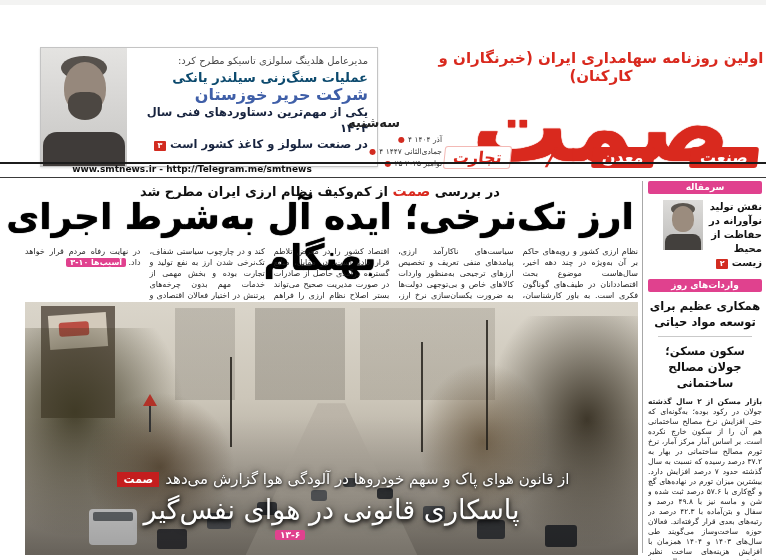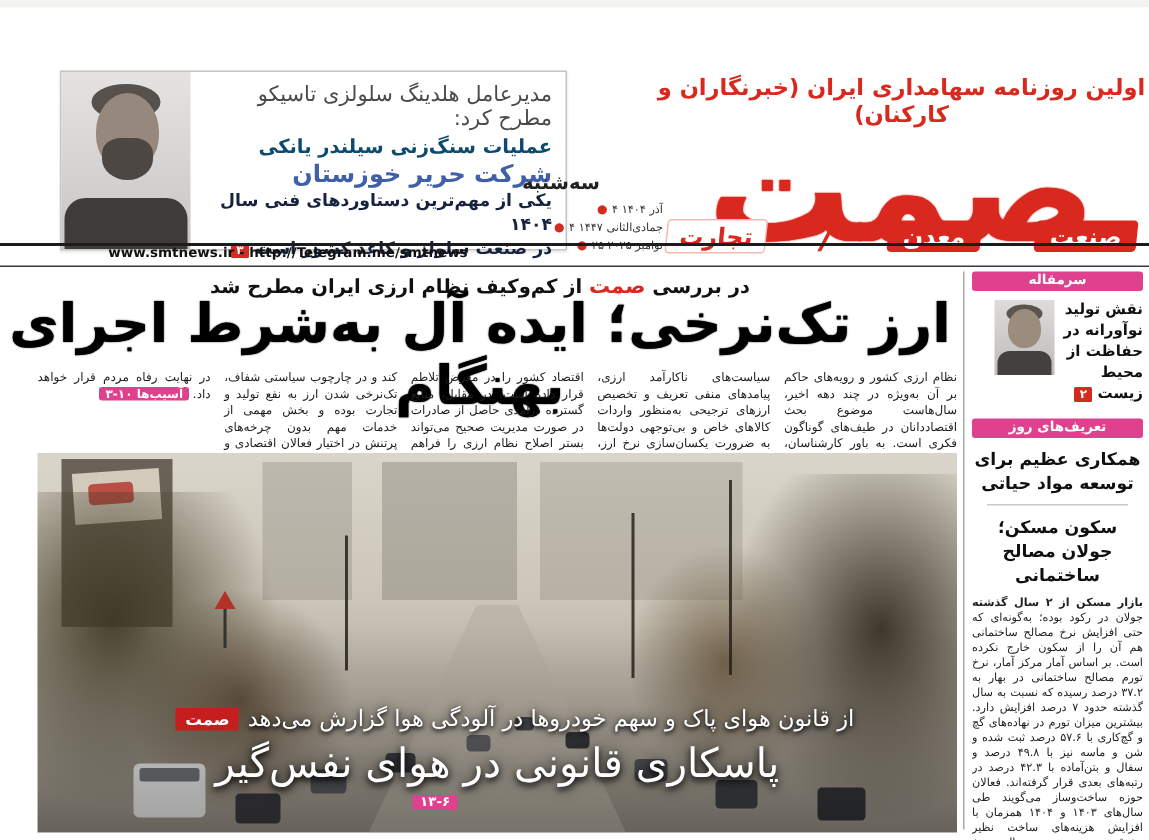--- a/index.html
+++ b/index.html
@@ -9,21 +9,21 @@
   
   .promo{position:absolute;left:40px;top:42px;width:336px;height:118px;background:#fff;
     border:1px solid #c4c4c4;box-shadow:0 1px 2px rgba(0,0,0,.12);display:flex;}
   .promo-photo{width:86px;position:relative;overflow:hidden;
     background:linear-gradient(180deg,#e4e3e1,#c7c6c4);flex:none;}
   .pp-hair{position:absolute;left:20px;top:8px;width:46px;height:24px;background:#56514c;border-radius:50%;}
   .pp-head{position:absolute;left:23px;top:14px;width:42px;height:52px;background:#96887c;border-radius:50% 50% 46% 46%;}
   .pp-beard{position:absolute;left:27px;top:44px;width:34px;height:28px;background:#4c4742;border-radius:40% 40% 55% 55%;}
   .pp-torso{position:absolute;left:2px;bottom:0;width:82px;height:34px;background:#3f3b39;border-radius:14px 14px 0 0;}
   .promo-text{flex:1;padding:7px 9px 4px 5px;direction:rtl;text-align:right;}
-  .promo-kicker{font-size:14px;color:#4a4a4a;margin-bottom:3px;}
+  .promo-kicker{font-size:10px;color:#4a4a4a;margin-bottom:3px;}
   .promo-l1{font-size:13px;font-weight:bold;color:#0c4a6e;line-height:17px;}
   .promo-l2{font-size:16px;font-weight:bold;color:#3f5fa8;line-height:18px;}
   .promo-l3,.promo-l4{font-size:11.5px;font-weight:bold;color:#17233e;line-height:16px;}
   .miniref{display:inline-block;background:#d22b20;color:#fff;font-size:8px;font-weight:bold;
     min-width:10px;height:10px;line-height:10px;text-align:center;border-radius:1px;padding:0 1px;}
 
   
   .dateblock{position:absolute;left:348px;top:110px;width:94px;direction:rtl;}
   .weekday{font-size:13px;font-weight:bold;color:#222;text-align:left;margin-bottom:4px;}
   .dateline-row{display:flex;direction:ltr;justify-content:flex-end;align-items:center;
@@ -243,21 +243,21 @@
       <div class="ed-photo">
         <div class="ed-hair"></div>
         <div class="ed-head"></div>
         <div class="ed-torso"></div>
       </div>
       <div class="ed-text">
         <span>نقش تولید نوآورانه در حفاظت از محیط زیست</span>
         <span class="miniref">۲</span>
       </div>
     </div>
-    <div class="sb-header">تعریف‌های روز</div>
+    <div class="sb-header">واردات‌های روز</div>
     <div class="report-title">همکاری عظیم برای توسعه مواد حیاتی</div>
     <div class="sb-div"></div>
     <div class="report-title">سکون مسکن؛ جولان مصالح ساختمانی</div>
     <div class="sb-body">
       <b>بازار مسکن از ۲ سال گذشته</b>
       <span>جولان در رکود بوده؛ به‌گونه‌ای که حتی افزایش نرخ مصالح ساختمانی هم آن را از سکون خارج نکرده است. بر اساس آمار مرکز آمار، نرخ تورم مصالح ساختمانی در بهار به ۳۷.۲ درصد رسیده که نسبت به سال گذشته حدود ۷ درصد افزایش دارد. بیشترین میزان تورم در نهاده‌های گچ و گچ‌کاری با ۵۷.۶ درصد ثبت شده و شن و ماسه نیز با ۴۹.۸ درصد و سفال و بتن‌آماده با ۴۲.۳ درصد در رتبه‌های بعدی قرار گرفته‌اند. فعالان حوزه ساخت‌وساز می‌گویند طی سال‌های ۱۴۰۳ و ۱۴۰۴ همزمان با افزایش هزینه‌های ساخت نظیر حقوق و دستمزد و مصالح، نرخ مسکن هم افزایش یافته؛ اما در پی کاهش شدید قدرت خرید مردم، نسبت به افزایش هزینه‌های ساختمانی معاملات محدود بوده و این شرایط موجب شده است سرمایه سازندگان به عرصه اقتصادی دیگری برود؛ به‌طوری‌که آمار نشان می‌دهد سهم بخش خصوصی در ساختمان‌های شهری کشور در بهار امسال (۳۴.۲ هزار میلیارد ریال) نسبت به زمستان سال گذشته کاهش یافته است.</span>
     </div>
 
   </div>
 

